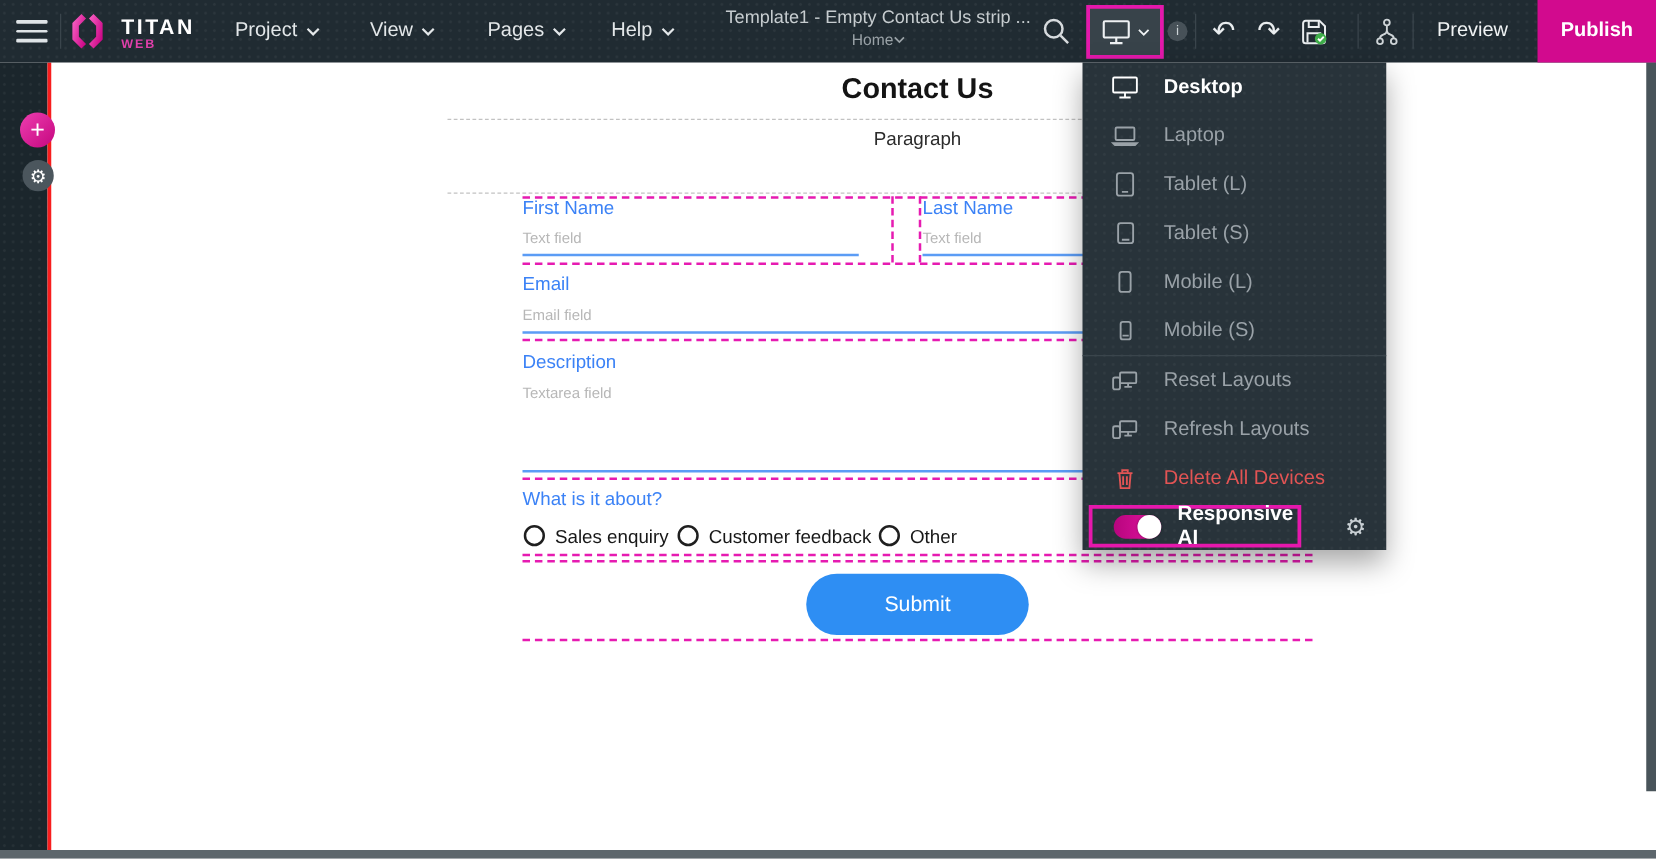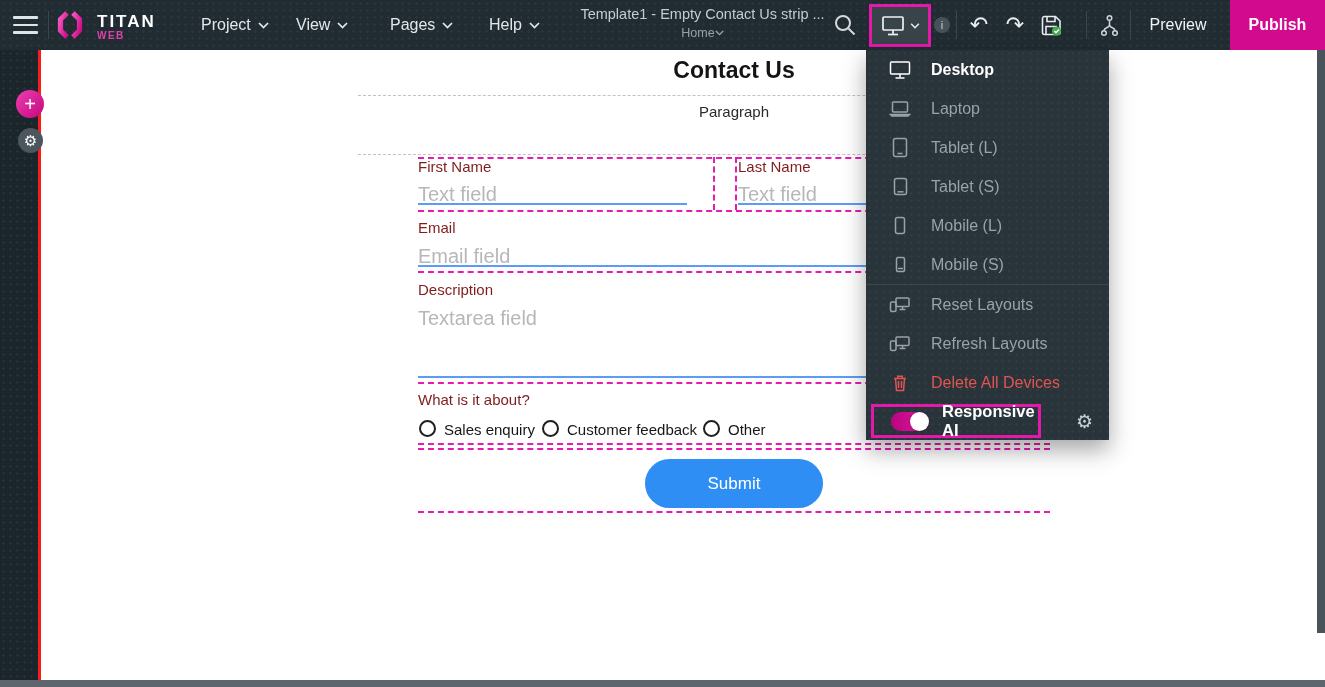--- a/index.html
+++ b/index.html
@@ -59,22 +59,22 @@
   .h-scroll { position:absolute; left:0; top:680px; width:1325px; height:7px; background:#5d666c; z-index:7; cursor:pointer; }
 
   
   .c-heading { position:absolute; left:418px; top:57px; width:632px; text-align:center;
     font-size:23px; font-weight:600; color:#141414; z-index:2; }
   .c-paragraph { position:absolute; left:418px; top:103px; width:632px; text-align:center;
     font-size:15px; color:#2b2b2b; z-index:2; }
   .dash-grey { position:absolute; height:0; border-top:1px dashed #c2c2c2; z-index:1; }
   .dash-pink { position:absolute; height:0; border-top:2px dashed #e61bb1; z-index:1; }
   .vdash-pink { position:absolute; width:0; border-left:2px dashed #e61bb1; z-index:1; }
-  .f-label { position:absolute; font-size:15px; color:#7f1d1d; z-index:2;text-align:center; }
-  .f-ph { position:absolute; font-size:20px; color:#b7b7b7; z-index:2; }
+  .f-label { position:absolute; font-size:15px; color:#3b82f6; z-index:2;text-align:center; }
+  .f-ph { position:absolute; font-size:12px; color:#b7b7b7; z-index:2; }
   .input-line { position:absolute; height:2px; background:#5b9cf5; z-index:2; }
   .radio { position:absolute; width:17px; height:17px; border:2.5px solid #1f1f1f; border-radius:50%; background:#fff; z-index:2; cursor:pointer; }
   .r-label { position:absolute; font-size:15px; color:#171717; z-index:2; }
   .submit-btn { position:absolute; left:645px; top:459px; width:178px; height:49px; border-radius:25px;
     background:#2e8ef3; color:#ffffff; font-size:17px; display:flex; align-items:center; justify-content:center; z-index:2; cursor:pointer; }
 
   
   .device-panel {
     position:absolute; left:866px; top:50px; width:243px; height:390px;
     background:#28333a;
@@ -123,21 +123,21 @@
         <path d="M12 4 L5.5 10.5 V21.5 L12 28" fill="none" stroke="url(#pg)" stroke-width="5.2"></path>
         <path d="M18 4 L24.5 10.5 V21.5 L18 28" fill="none" stroke="url(#pg)" stroke-width="5.2"></path>
       </svg>
     </span>
     <span>
       <div class="logo-text-title">TITAN</div>
       <div class="logo-text-sub">WEB</div>
     </span>
   </div>
 
-  <div class="menu-item" style="left:201px;">
+  <div class="menu-item" style="left:188px;">
     <span>Project</span>
     <svg class="chev" viewBox="0 0 11 7">
         <polyline points="1,1 5.5,5.5 10,1"></polyline>
       </svg>
   </div>
   <div class="menu-item" style="left:296px;">
     <span>View</span>
     <svg class="chev" viewBox="0 0 11 7">
         <polyline points="1,1 5.5,5.5 10,1"></polyline>
       </svg>

